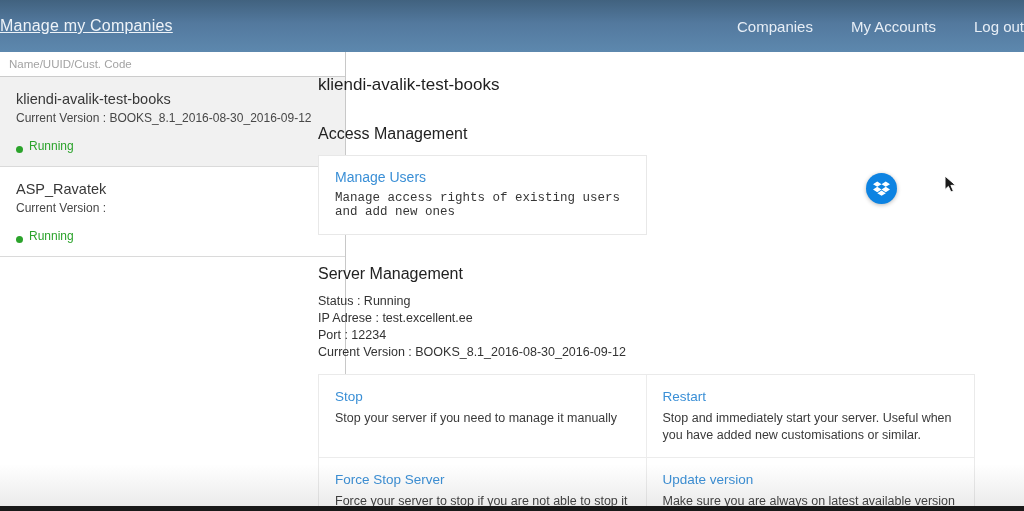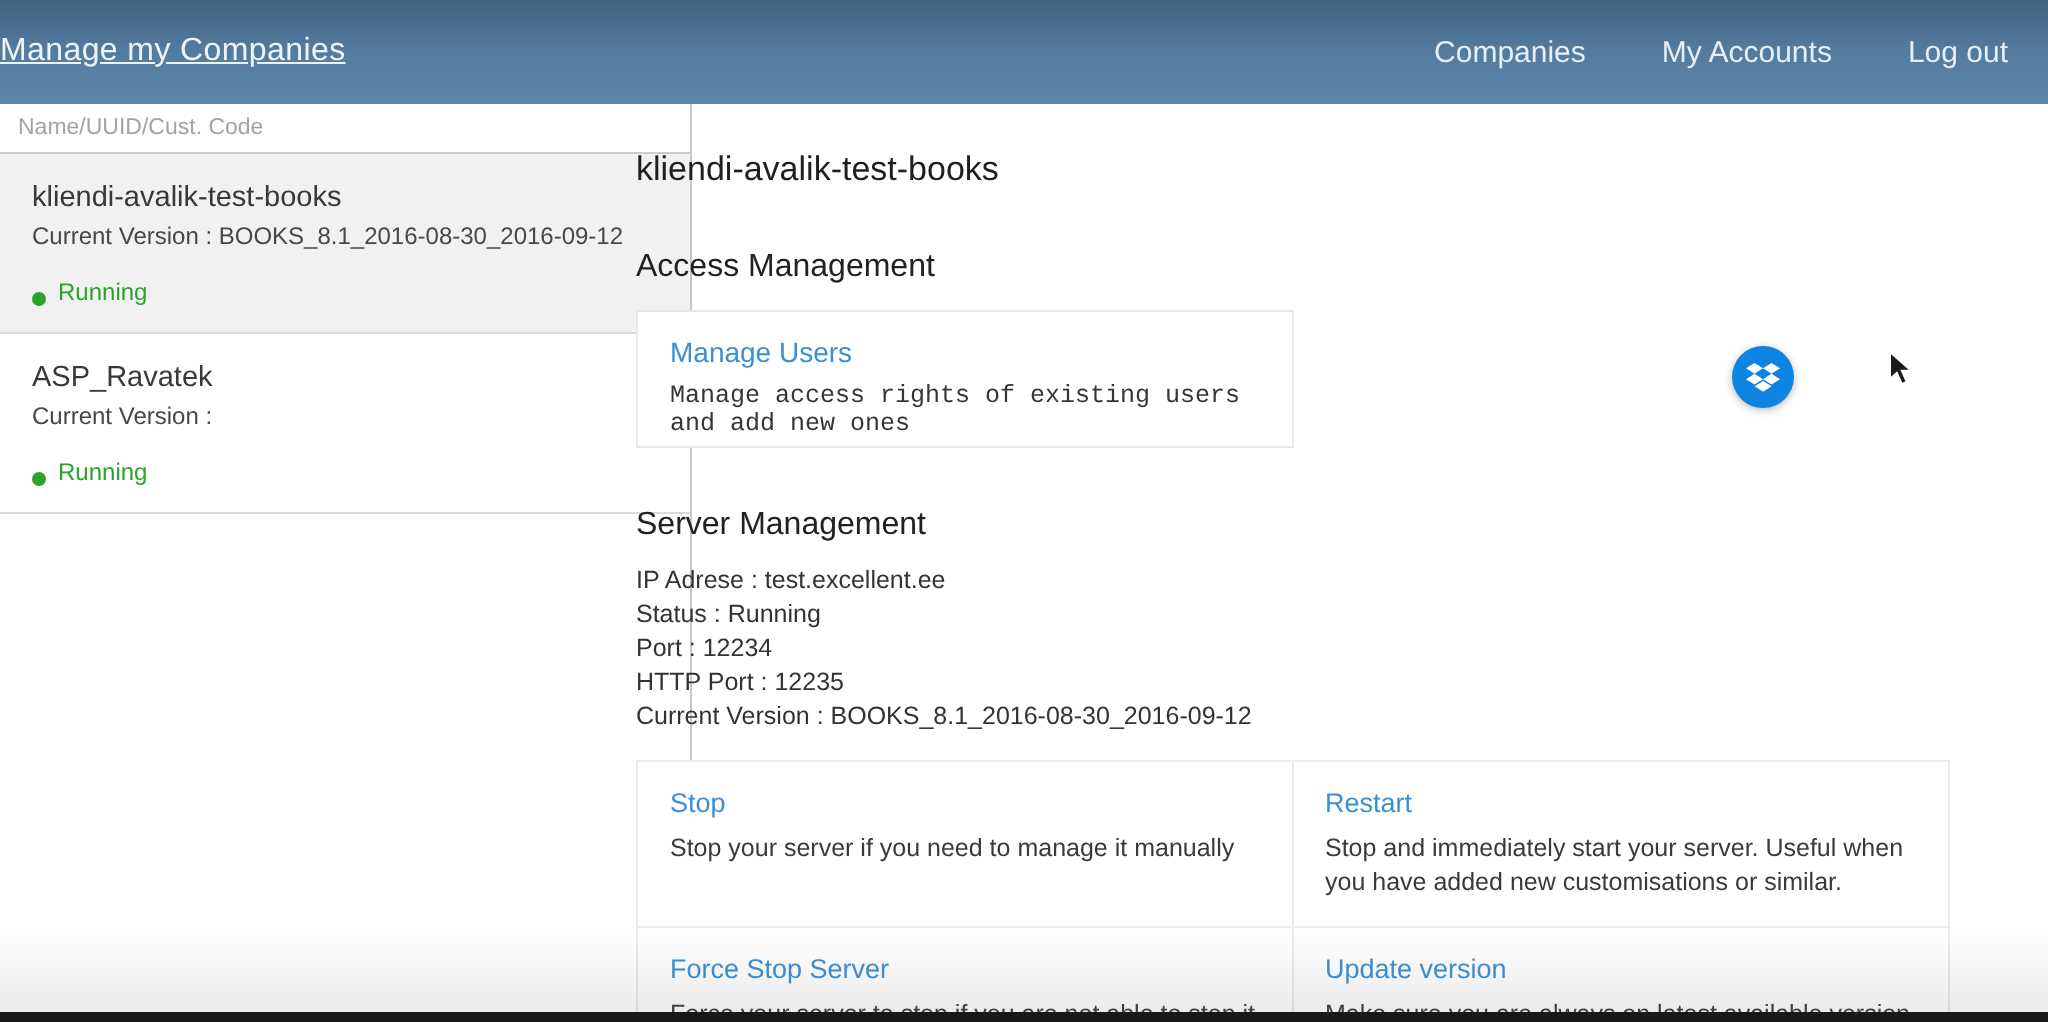--- a/index.html
+++ b/index.html
@@ -10,21 +10,21 @@
     -webkit-font-smoothing:antialiased;
   }
 
   
   .header {
     position:absolute; top:0; left:0; right:0; height:52px;
     background:linear-gradient(180deg,#41627f 0%,#53799e 45%,#5d88ae 100%);
     display:flex; align-items:center;
   }
   .header-title { color:#eef3f8; font-size:16px; letter-spacing:.2px;text-decoration:underline; }
-  .nav { margin-left:auto; display:flex; align-items:center; gap:38px; margin-right:20px; }
+  .nav { margin-left:auto; display:flex; align-items:center; gap:38px; }
   .nav-item { color:#e7eef6; font-size:15px; cursor:pointer; white-space:nowrap; }
 
   
   .sidebar {
     position:absolute; top:52px; left:0; width:346px; bottom:0;
     background:#ffffff; border-right:1px solid #c8c8c8;
   }
   .search-row { height:25px; border-bottom:1px solid #cccccc; display:flex; align-items:center; background:#fff; }
   .search-input {
     border:none; outline:none; width:100%; height:100%;
@@ -40,21 +40,21 @@
   .status-dot { width:7px; height:7px; border-radius:50%; background:#2ba32b; flex:0 0 auto; }
   .status-label { font-size:12px; color:#2ba32b; }
 
   
   .main { position:absolute; top:52px; left:298px; right:0; bottom:0; padding:23px 49px 0 20px; }
   .main-title { font-size:17px; color:#1f1f1f; }
   .section-heading { font-size:16px; color:#222; margin-top:30px; }
 
   .access-card {
     margin-top:12px; width:329px; border:1px solid #e8e8e8; background:#fff;
-    padding:12px 16px 4px;
+    padding:12px 16px 15px;
   }
   .link { color:#3a8fd6; font-size:14px; cursor:pointer; }
   .card-desc { margin-top:5px; font-size:12.5px; color:#363636;font-family:Liberation Mono, monospace; }
 
   .server-details { margin-top:10px; }
   .detail-line { font-size:12.5px; color:#333; line-height:17px; }
 
   .actions-grid {
     margin-top:13px; width:657px; border:1px solid #eaeaea;
     display:grid; grid-template-columns:1fr 1fr; background:#fff;
@@ -118,24 +118,23 @@
   <div class="main-title">kliendi-avalik-test-books</div>
 
   <div class="section-heading">Access Management</div>
   <div class="access-card">
     <span class="link">Manage Users</span>
     <div class="card-desc">Manage access rights of existing users and add new ones</div>
   </div>
 
   <div class="section-heading">Server Management</div>
   <div class="server-details">
+    <div class="detail-line">Status : Running</div>
     <div class="detail-line">IP Adrese : test.excellent.ee</div>
-    <div class="detail-line">Status : Running</div>
     <div class="detail-line">Port : 12234</div>
-    <div class="detail-line">HTTP Port : 12235</div>
     <div class="detail-line">Current Version : BOOKS_8.1_2016-08-30_2016-09-12</div>
   </div>
 
   <div class="actions-grid">
     <div class="cell">
       <span class="cell-title">Stop</span>
       <div class="cell-desc">Stop your server if you need to manage it manually</div>
     </div>
     <div class="cell">
       <span class="cell-title">Restart</span>

